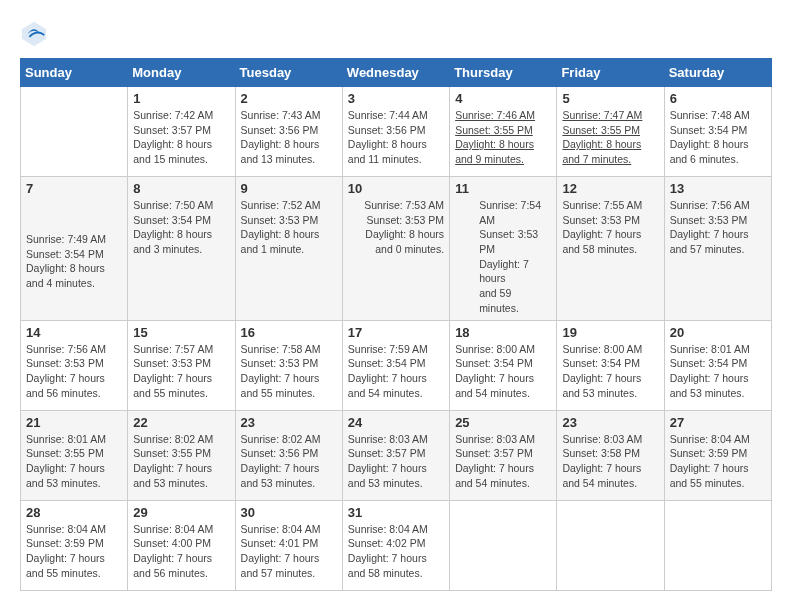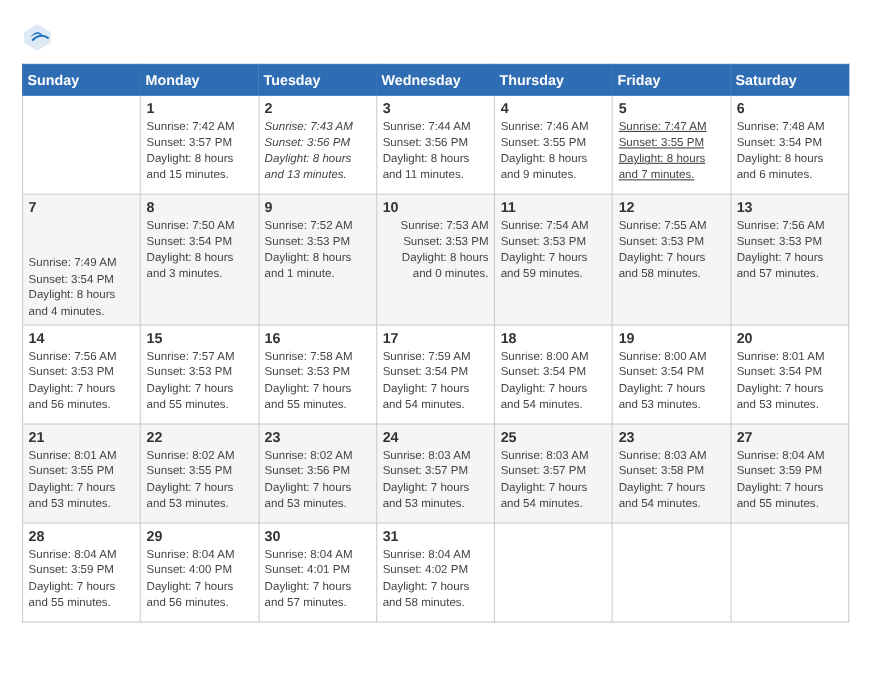--- a/index.html
+++ b/index.html
@@ -126,35 +126,35 @@
         <td class="empty-cell"></td>
         <td>
           <span class="day-number">1</span>
           <div class="day-info" style="white-space: pre-line;">Sunrise: 7:42 AM
 Sunset: 3:57 PM
 Daylight: 8 hours
 and 15 minutes.</div>
         </td>
         <td>
           <span class="day-number">2</span>
-          <div class="day-info" style="white-space: pre-line; font-style: italic;">Sunrise: 7:43 AM
+          <div class="day-info" style="white-space: pre-line;">Sunrise: 7:43 AM
 Sunset: 3:56 PM
 Daylight: 8 hours
 and 13 minutes.</div>
         </td>
         <td>
           <span class="day-number">3</span>
           <div class="day-info" style="white-space: pre-line;">Sunrise: 7:44 AM
 Sunset: 3:56 PM
 Daylight: 8 hours
 and 11 minutes.</div>
         </td>
         <td>
           <span class="day-number">4</span>
-          <div class="day-info" style="white-space: pre-line;">Sunrise: 7:46 AM
+          <div class="day-info" style="white-space: pre-line; text-decoration: underline;">Sunrise: 7:46 AM
 Sunset: 3:55 PM
 Daylight: 8 hours
 and 9 minutes.</div>
         </td>
         <td>
           <span class="day-number">5</span>
           <div class="day-info" style="white-space: pre-line; text-decoration: underline;">Sunrise: 7:47 AM
 Sunset: 3:55 PM
 Daylight: 8 hours
 and 7 minutes.</div>
@@ -191,21 +191,21 @@
         </td>
         <td>
           <span class="day-number">10</span>
           <div class="day-info" style="white-space: pre-line; text-align: right;">Sunrise: 7:53 AM
 Sunset: 3:53 PM
 Daylight: 8 hours
 and 0 minutes.</div>
         </td>
         <td>
           <span class="day-number">11</span>
-          <div class="day-info" style="white-space: pre-line;">Sunrise: 7:54 AM
+          <div class="day-info" style="white-space: pre-line; margin-left: 24px;">Sunrise: 7:54 AM
 Sunset: 3:53 PM
 Daylight: 7 hours
 and 59 minutes.</div>
         </td>
         <td>
           <span class="day-number">12</span>
           <div class="day-info" style="white-space: pre-line;">Sunrise: 7:55 AM
 Sunset: 3:53 PM
 Daylight: 7 hours
 and 58 minutes.</div>

